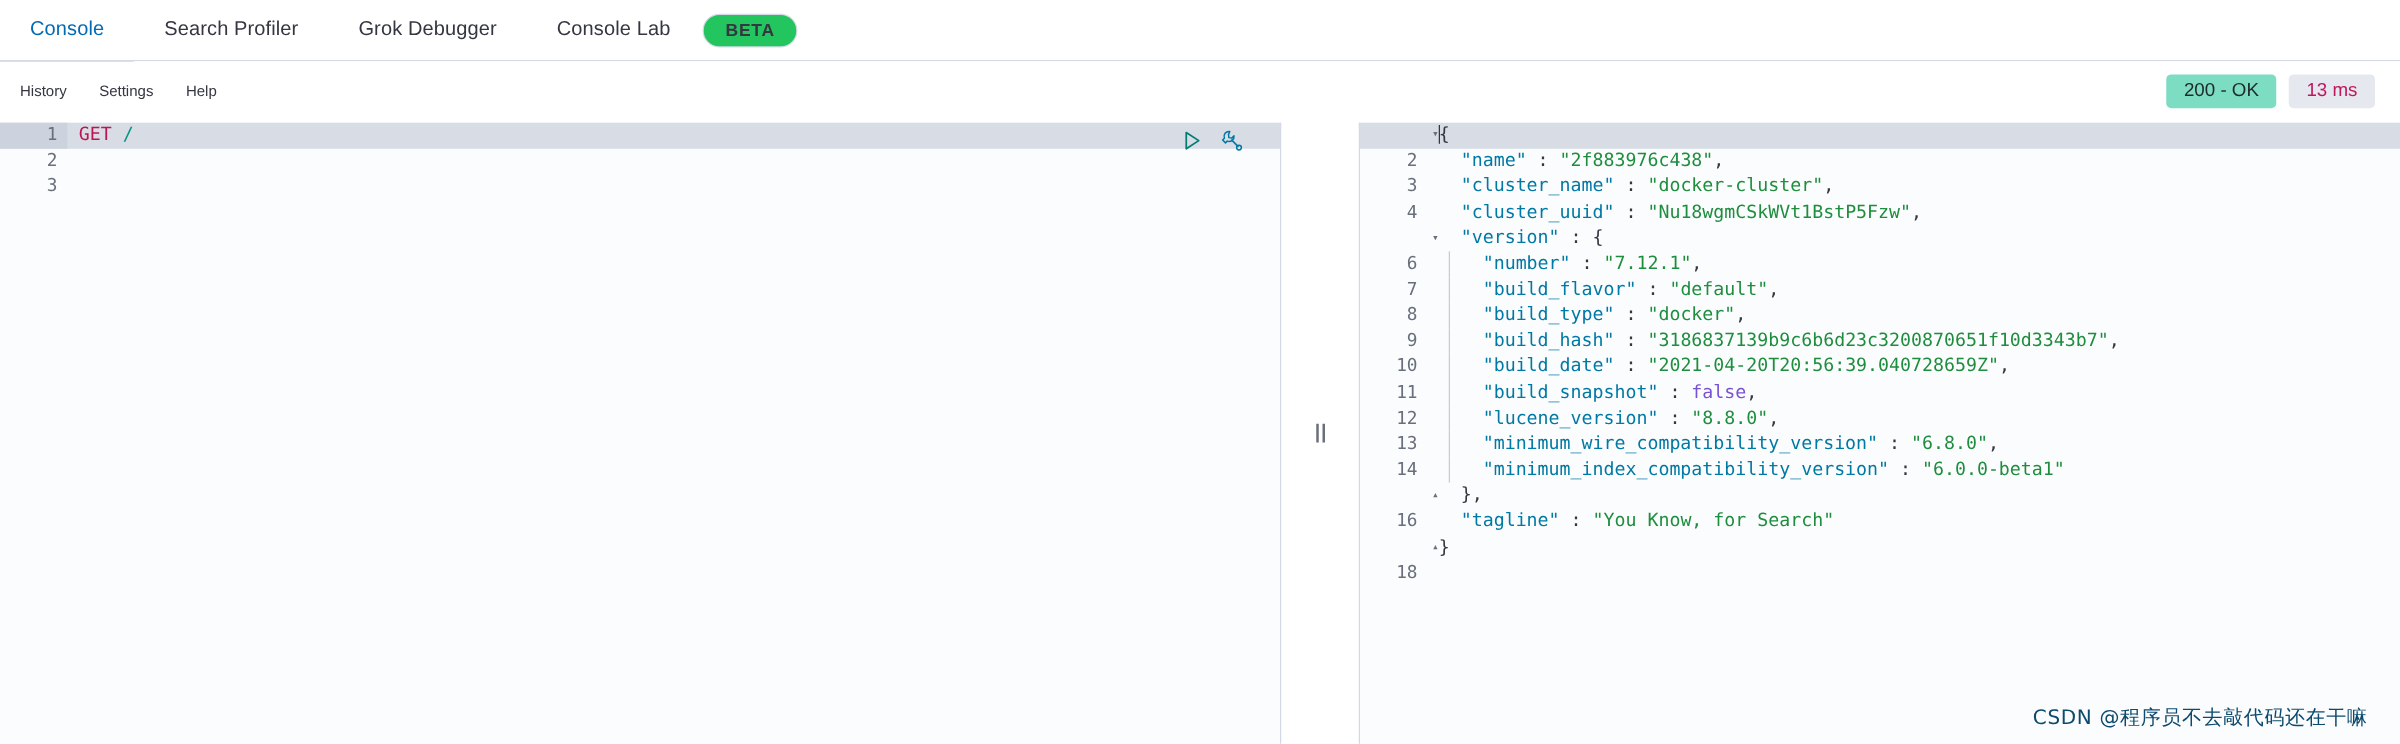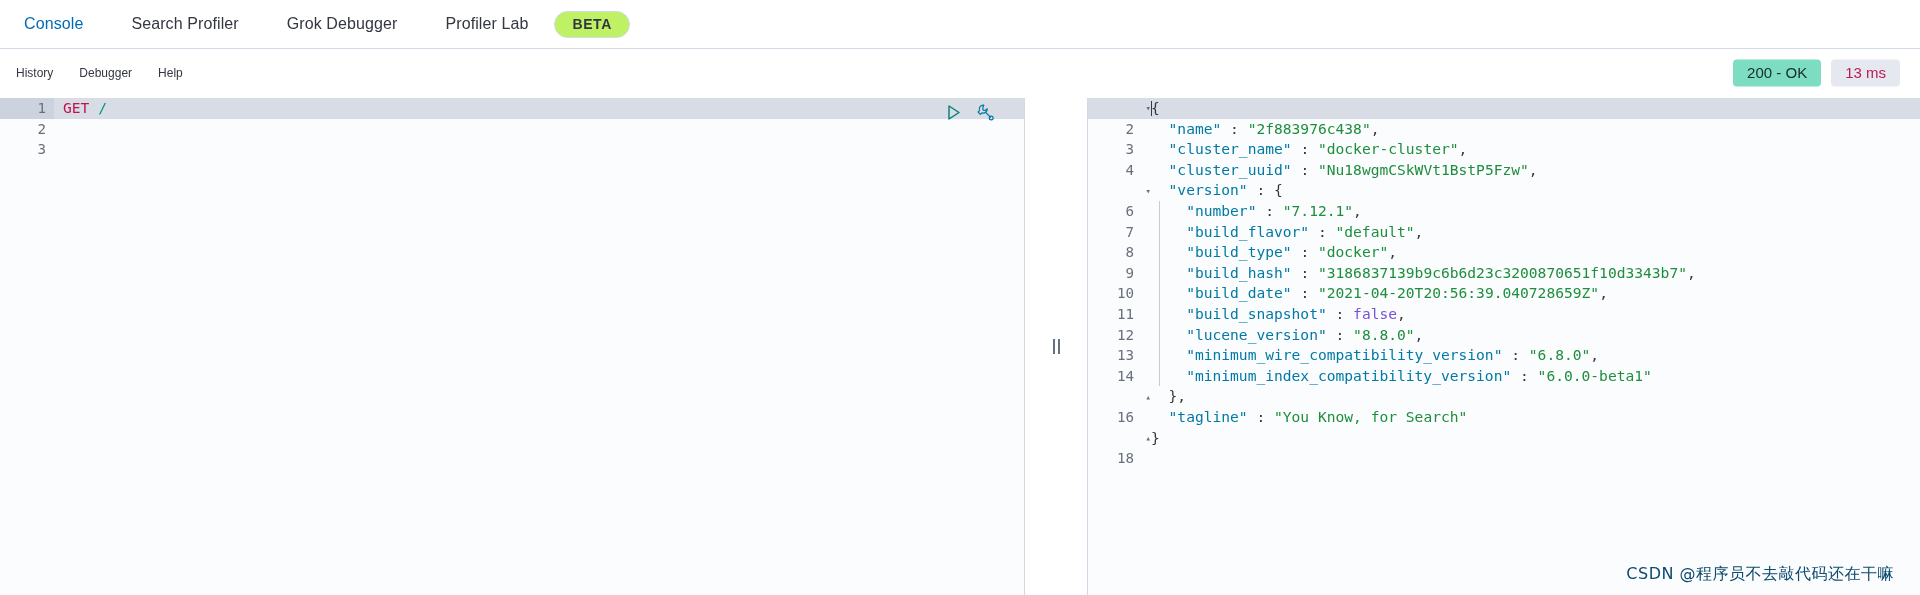--- a/index.html
+++ b/index.html
@@ -52,21 +52,21 @@
   }
   .beta-badge {
     margin-left: 2px;
     border: 1px solid #d3dae6;
     border-radius: 16px;
     padding: 5px 17px 6px;
     font-size: 14px;
     font-weight: bold;
     color: #343741;
     letter-spacing: 0.6px;
-    background: #bef264;
+    background: #22c55e;
     line-height: 1;
   }
 
   
   .subnav {
     height: 48px;
     display: flex;
     align-items: center;
     padding-left: 16px;
     background: #ffffff;
@@ -248,29 +248,29 @@
     <div class="tab active">
       <span>Console</span>
     </div>
     <div class="tab">
       <span>Search Profiler</span>
     </div>
     <div class="tab">
       <span>Grok Debugger</span>
     </div>
     <div class="tab">
-      <span>Profiler Lab</span>
+      <span>Console Lab</span>
     </div>
     <span class="beta-badge">BETA</span>
   </div>
 
 <div class="subnav">
   <div id="subnav-items" style="display:flex;align-items:center;">
       <div class="subnav-item">History</div>
-      <div class="subnav-item">Debugger</div>
+      <div class="subnav-item">Settings</div>
       <div class="subnav-item">Help</div>
     </div>
   <div class="status-group">
     <div class="badge-ok">200 - OK</div>
     <div class="badge-time">13 ms</div>
   </div>
 </div>
 
 <div class="editor-area">
 

